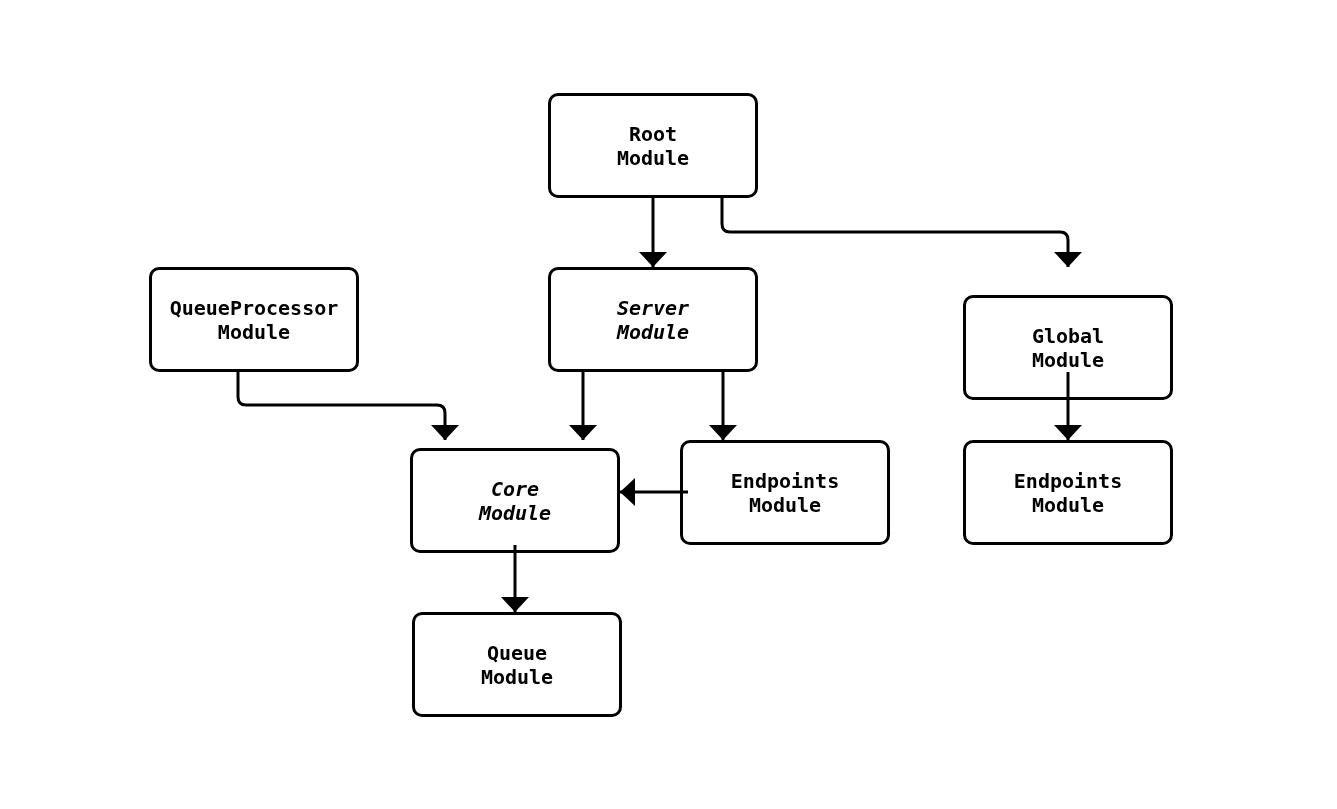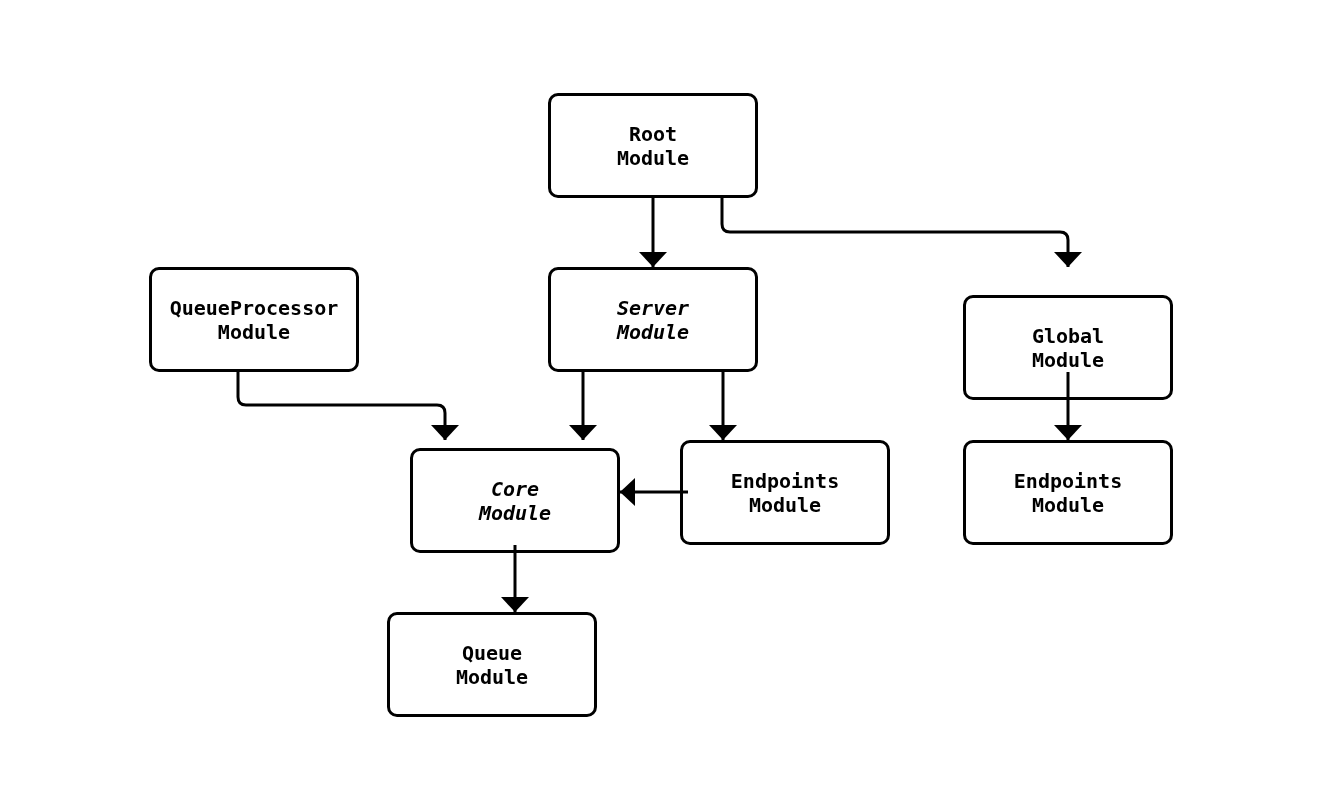--- a/index.html
+++ b/index.html
@@ -84,21 +84,21 @@
   <div class="node" style="left:680px; top:440px;">
     <span class="node-label">Endpoints
 Module</span>
   </div>
 
   <div class="node" style="left:963px; top:440px;">
     <span class="node-label">Endpoints
 Module</span>
   </div>
 
-  <div class="node" style="left:387px; top:612px;">
+  <div class="node" style="left:412px; top:612px;">
     <span class="node-label">Queue
 Module</span>
   </div>
 
   <svg id="edges-layer" width="1337" height="809" viewBox="0 0 1337 809" xmlns="http://www.w3.org/2000/svg">
     <defs>
       <marker id="arrow" markerUnits="userSpaceOnUse" markerWidth="16" markerHeight="28" refX="15" refY="14" orient="auto">
         <path d="M0,0 L15,14 L0,28 Z" fill="#000000"></path>
       </marker>
     </defs>

